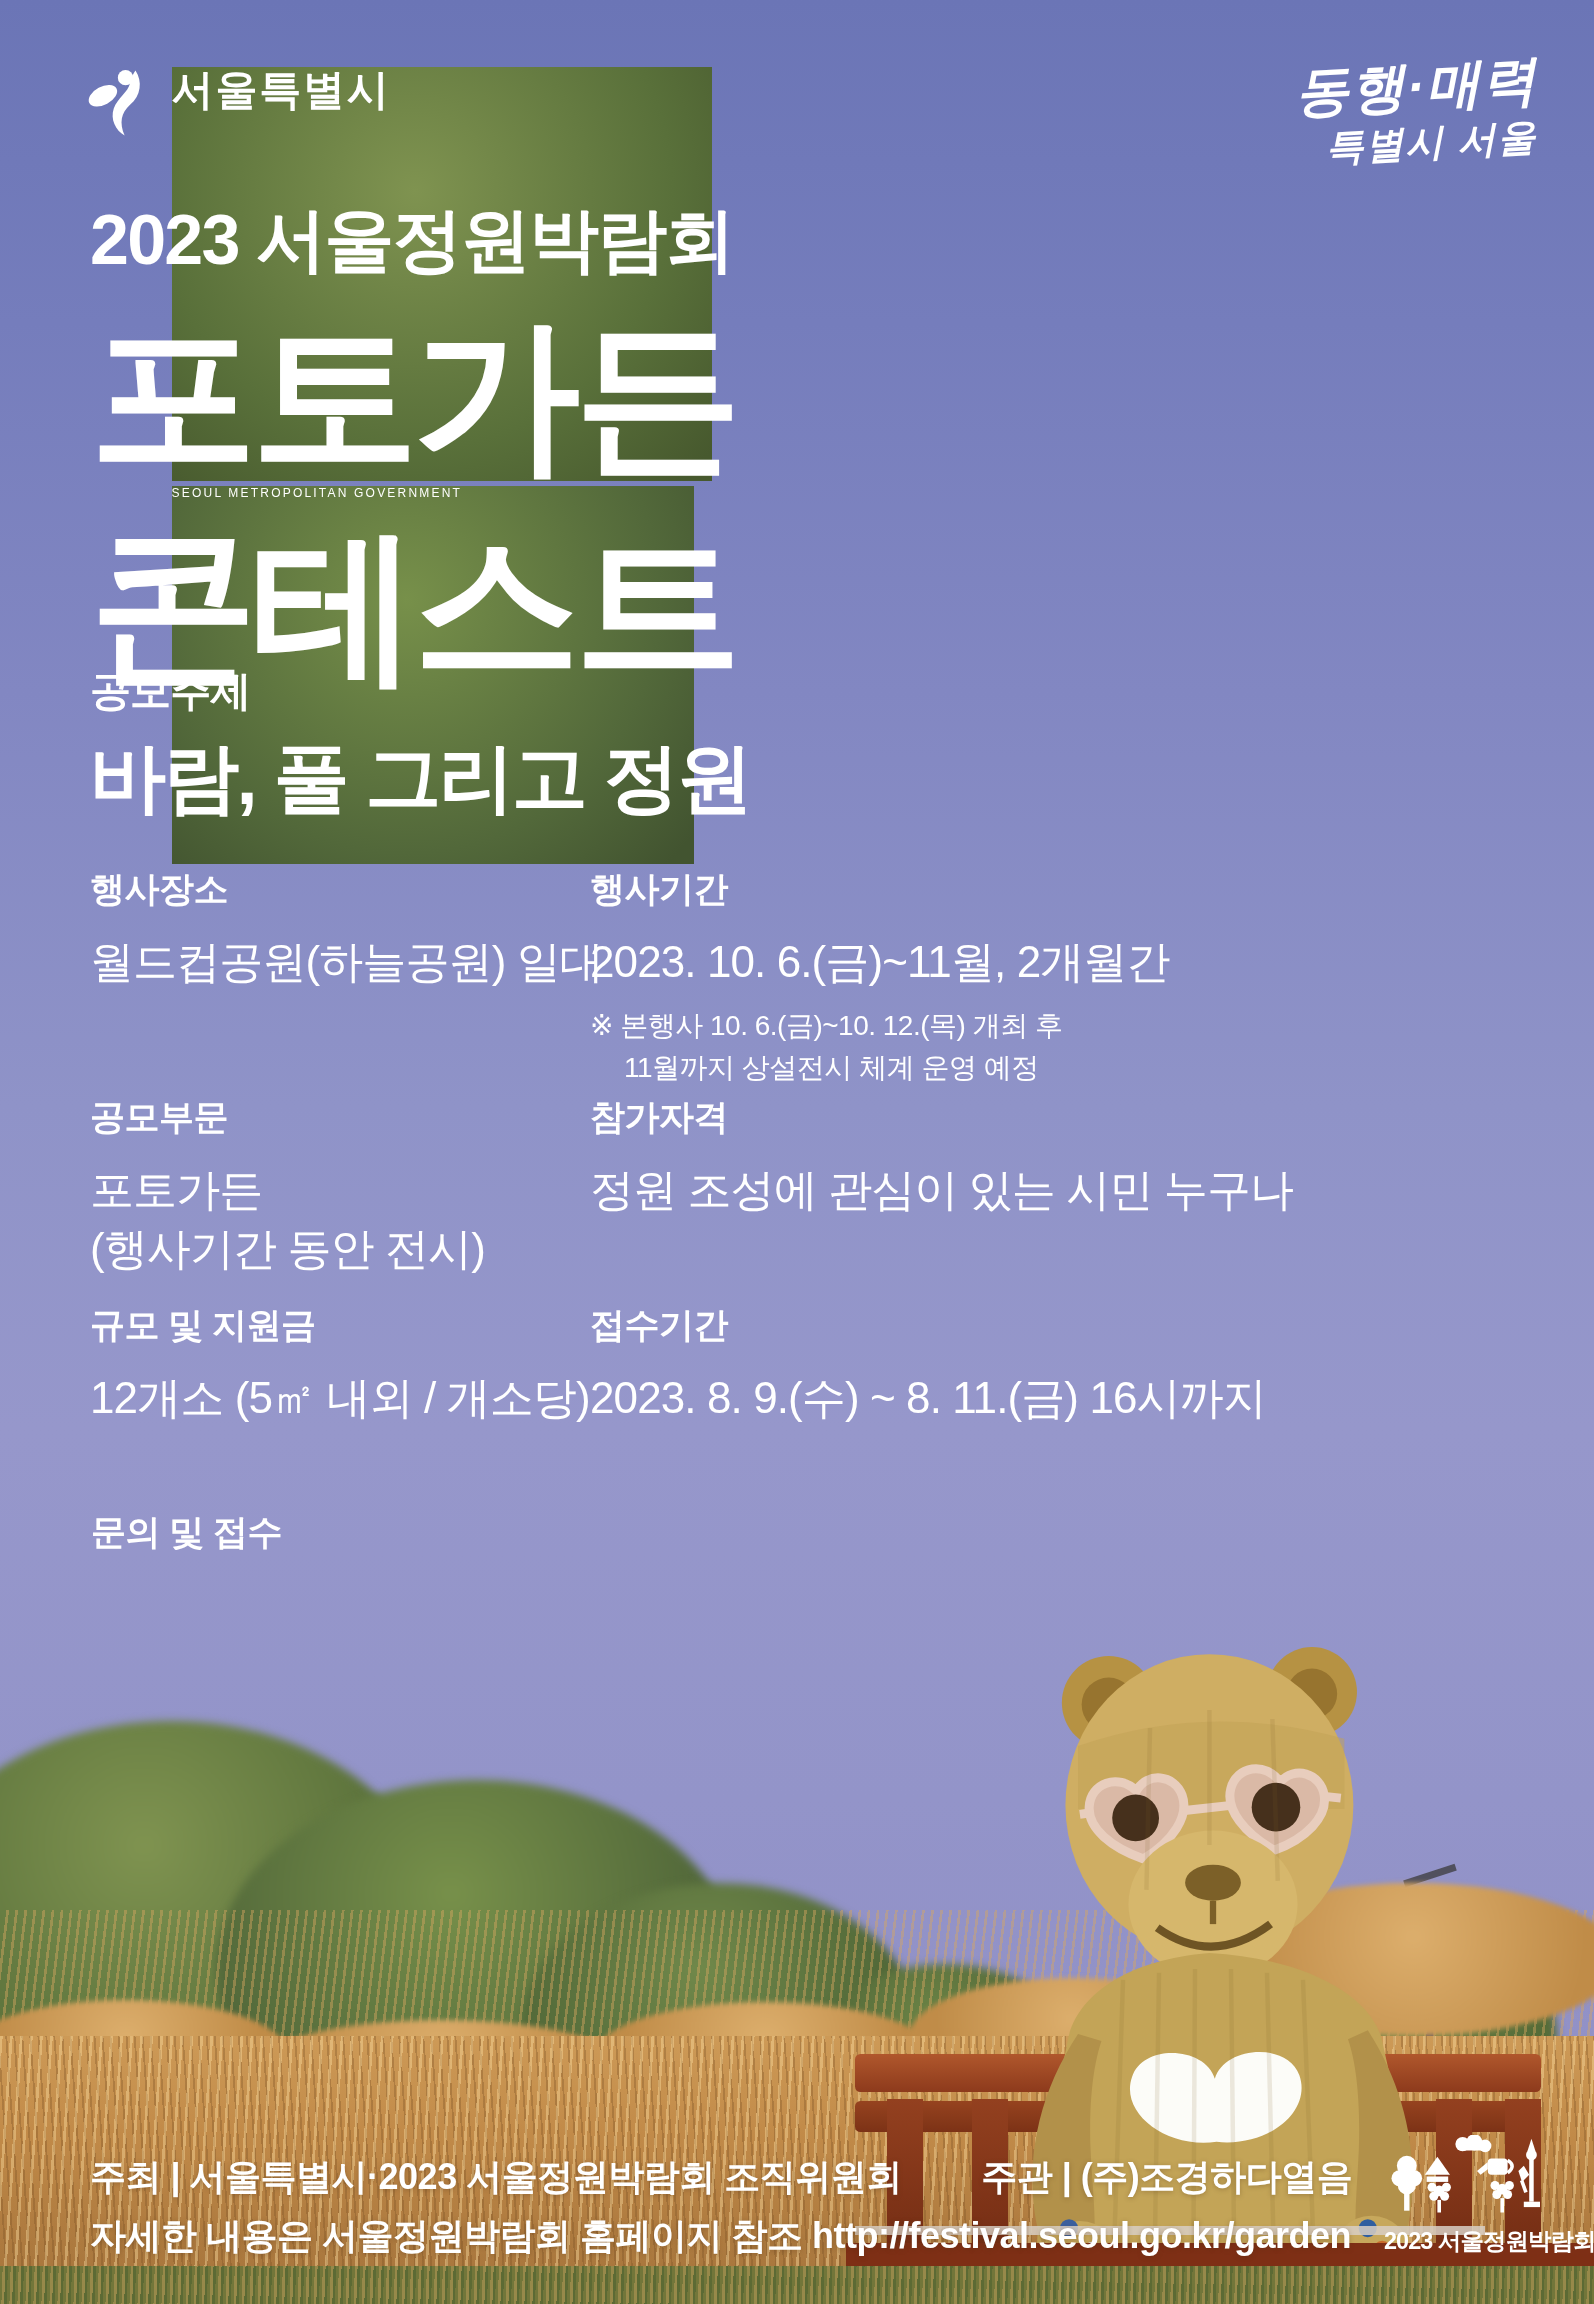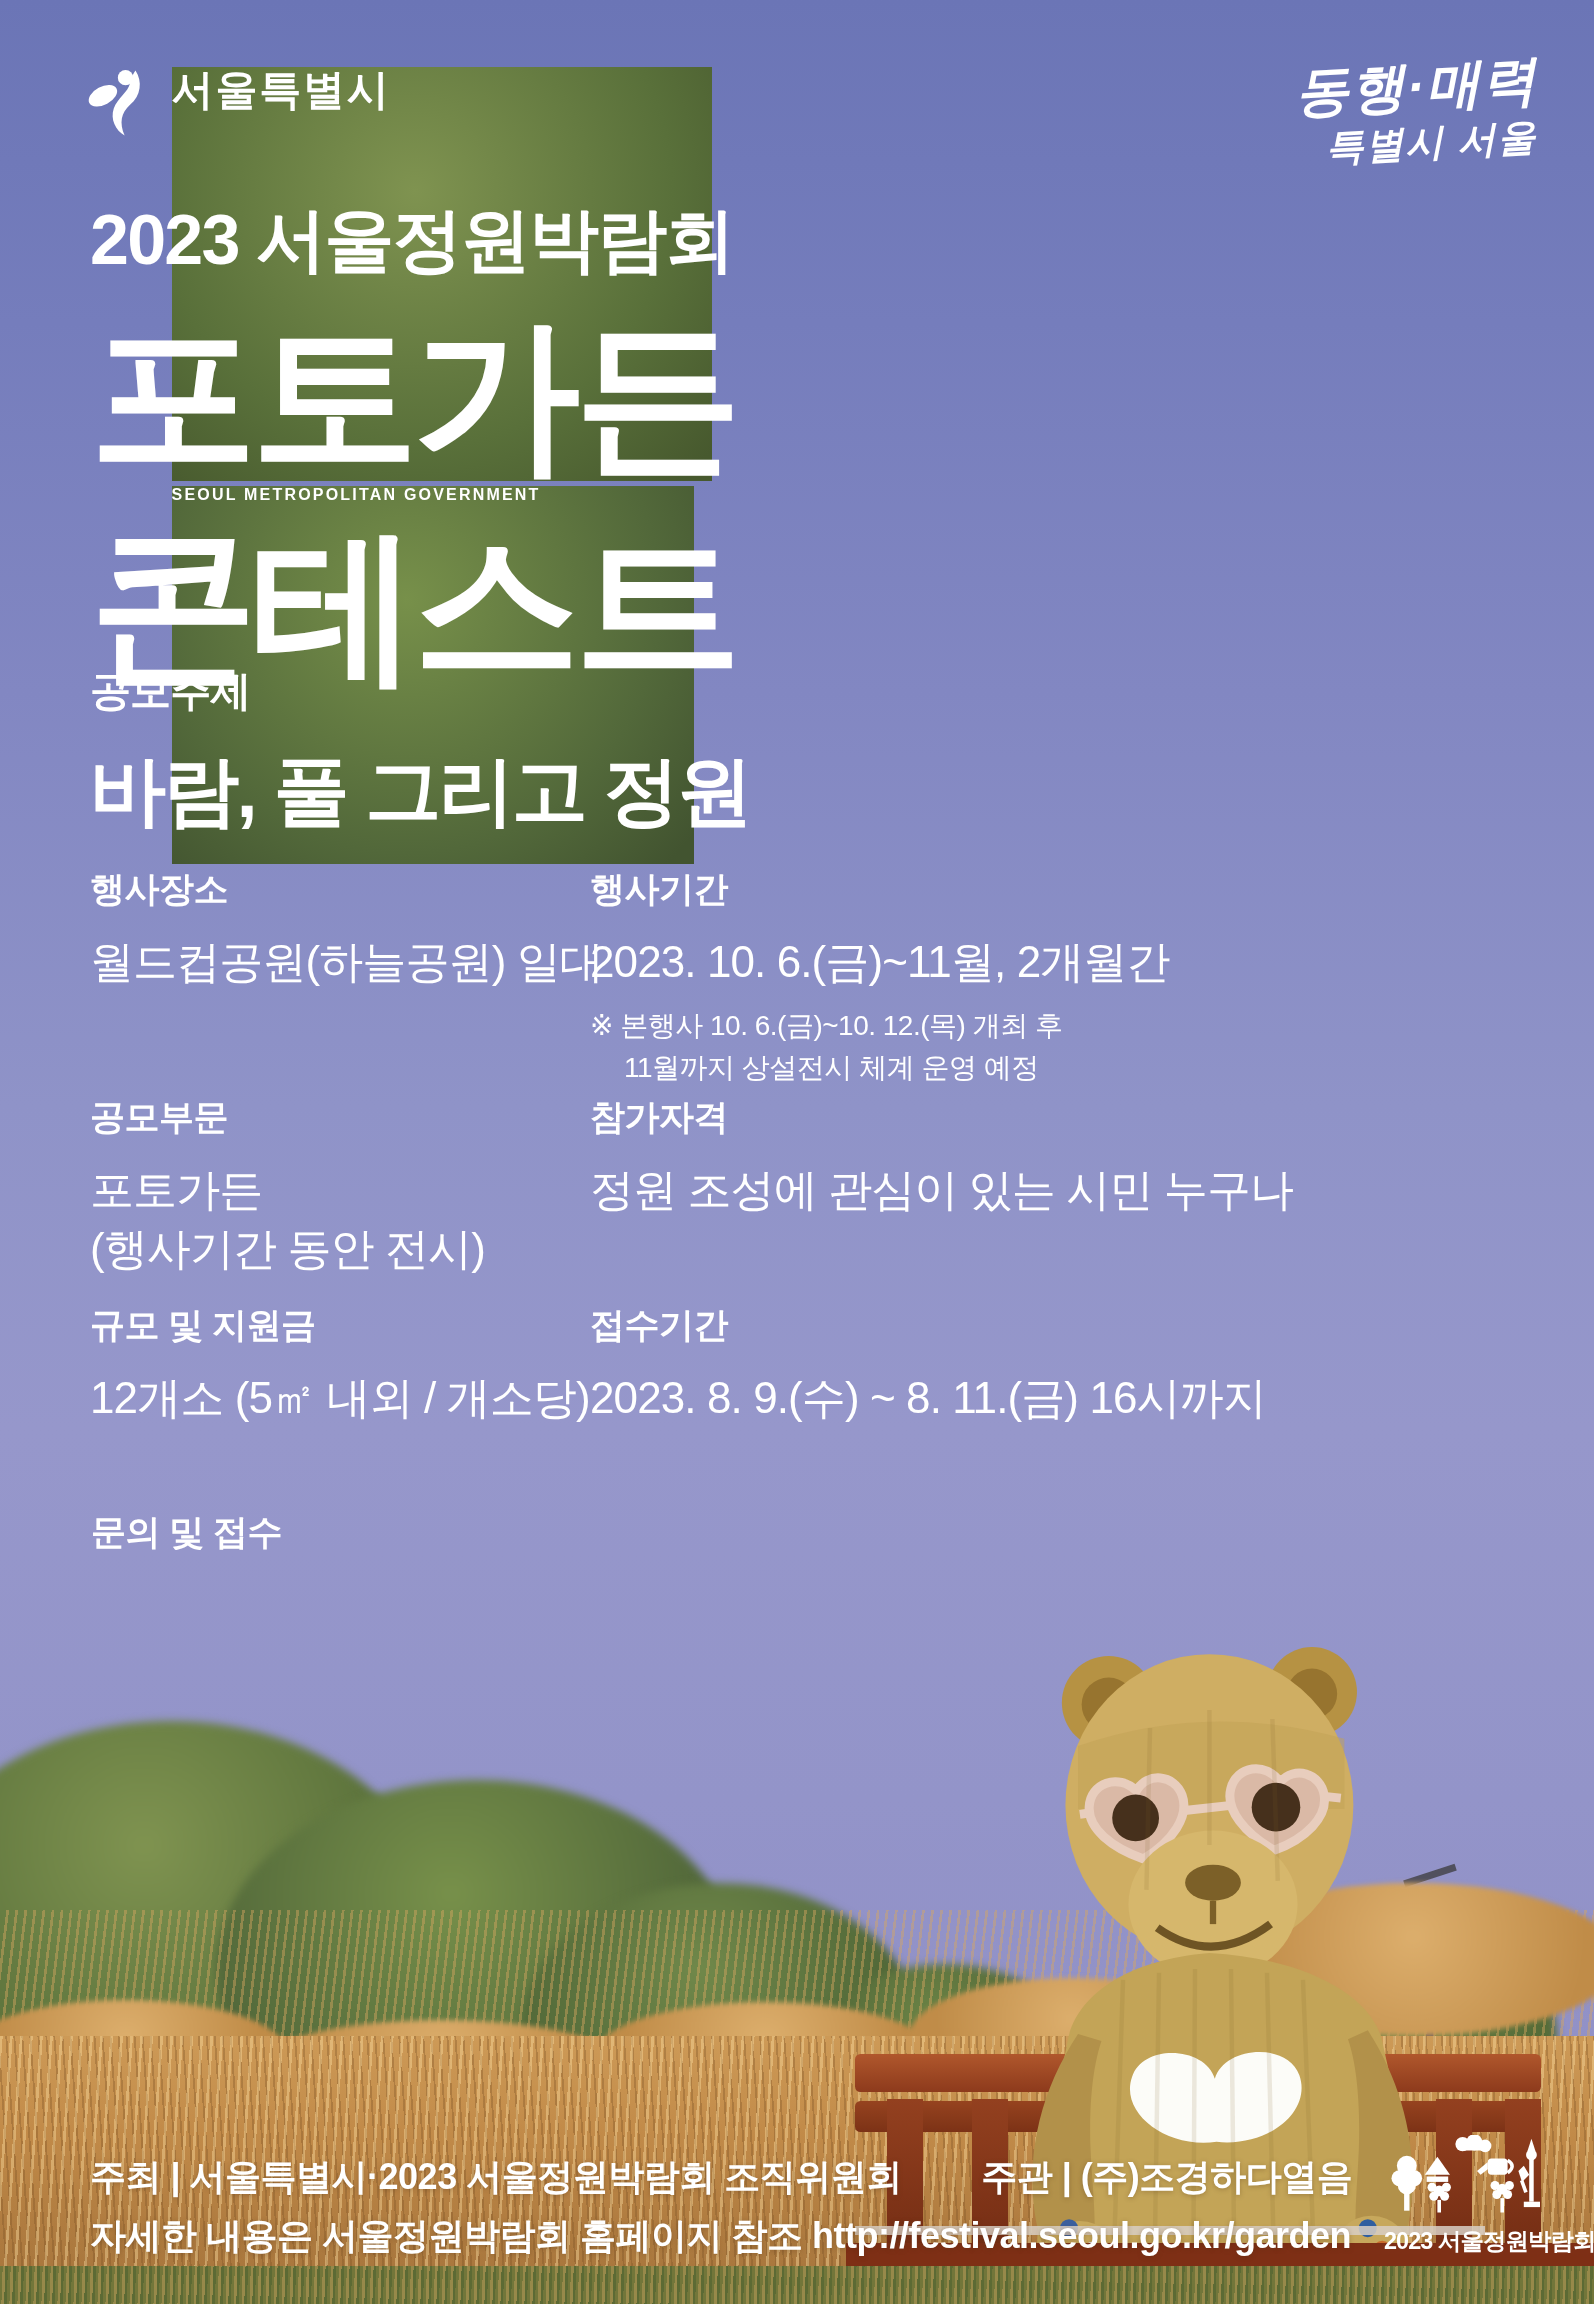--- a/index.html
+++ b/index.html
@@ -7,32 +7,32 @@
     position:relative;width:1595px;height:2304px;overflow:hidden;
     font-family:"Liberation Sans","DejaVu Sans",sans-serif;color:#fff;
     background:linear-gradient(180deg,#6b75b6 0%,#757dbc 14%,#8287c2 30%,#8f93c8 48%,#9697cb 62%,#9394c9 78%,#8f8ec5 100%);
   }
   .poster *{box-sizing:border-box;}
   
   .seoul-logo{position:absolute;left:83px;top:65px;display:flex;align-items:flex-start;gap:12.6px;}
   .seoul-logo svg{display:block;}
   .seoul-logo .txt{display:flex;flex-direction:column;margin-top:2px;}
   .seoul-logo .t1{font-size:42px;font-weight:700;letter-spacing:1.8px;line-height:1.1;}
-  .seoul-logo .t2{font-size:16px;font-weight:700;letter-spacing:2.2px;margin-top:5.4px;}
+  .seoul-logo .t2{font-size:12px;font-weight:400;letter-spacing:2.2px;margin-top:5.4px;}
   .brand{position:absolute;right:56px;top:59px;text-align:right;transform:rotate(-3deg);}
   .brand .b1{font-size:54px;font-weight:700;font-style:italic;letter-spacing:1.8px;line-height:1.0;}
   .brand .b2{font-size:38px;font-weight:700;font-style:italic;letter-spacing:1.8px;margin-top:5.4px;margin-right:3.6px;}
   
   .title{position:absolute;left:90px;top:202px;}
   .title .event{font-size:70px;font-weight:700;letter-spacing:-1.8px;line-height:1.1;}
   .title .main{font-size:167px;font-weight:800;letter-spacing:-5.4px;line-height:1.13;margin-top:21.6px;}
   
   .theme{position:absolute;left:90px;top:664px;}
   .theme .lab{font-size:41px;font-weight:700;letter-spacing:-0.9px;}
-  .theme .val{font-size:76px;font-weight:600;letter-spacing:-2.7px;margin-top:22px;}
+  .theme .val{font-size:76px;font-weight:600;letter-spacing:-2.7px;margin-top:9px;}
   
   .cell{position:absolute;}
   .cell .lab{font-size:35px;font-weight:700;letter-spacing:-0.5px;}
   .cell .val{font-size:44px;font-weight:400;letter-spacing:-0.9px;margin-top:20px;line-height:1.34;}
   .cell .val2{font-size:44px;font-weight:400;letter-spacing:-0.9px;line-height:1.34;}
   .cell .note{font-size:28px;font-weight:400;letter-spacing:-0.5px;line-height:1.5;margin-top:12.6px;}
   .cell .note .ind{padding-left:34px;display:block;}
   .c-venue{left:90px;top:866px;}
   .c-period{left:590px;top:866px;}
   .c-category{left:90px;top:1094px;}

